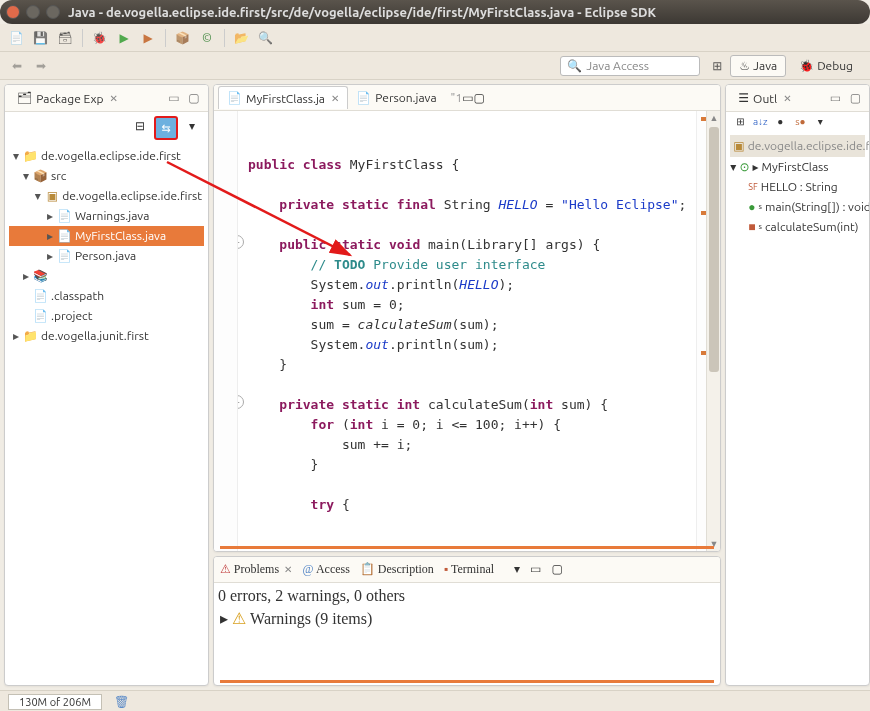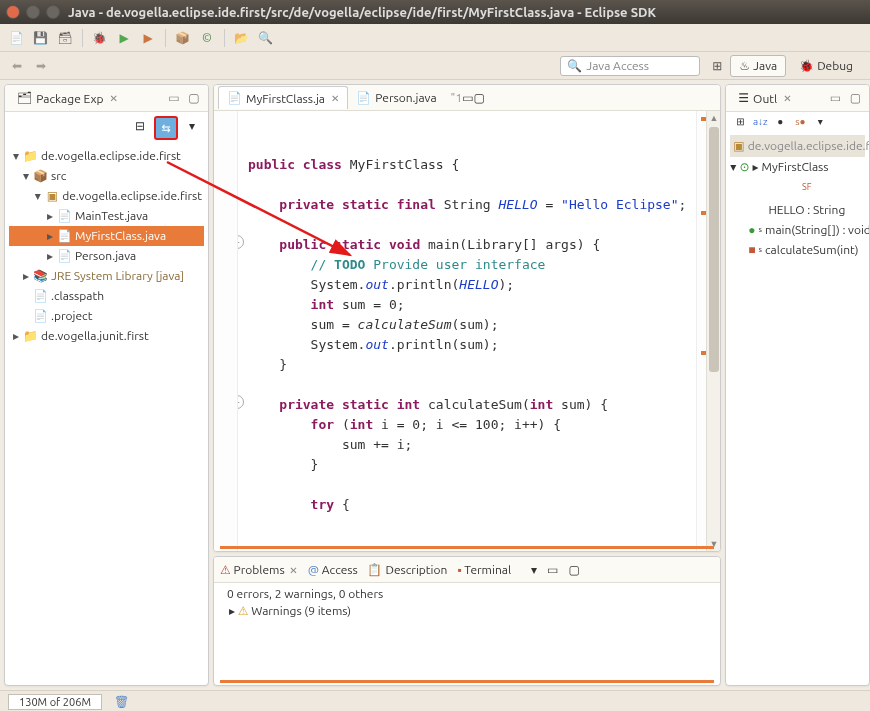--- a/index.html
+++ b/index.html
@@ -1,18 +1,18 @@
 <!DOCTYPE html>
 <html><head>
 <meta charset="utf-8">
 <style>
 * { box-sizing: border-box; margin: 0; padding: 0; }
 body { font-family: "Ubuntu", "Segoe UI", sans-serif; font-size: 12px; background: #f0ece4; width: 870px; height: 711px; overflow: hidden; color: #333; }
 
-.titlebar { background: linear-gradient(#5a544c, #3c3833); height: 24px; display: flex; align-items: center; padding: 0 6px; color: #ddd; }
+.titlebar { background: linear-gradient(#5a544c, #3c3833); height: 24px; display: flex; align-items: center; padding: 0 6px; color: #ddd; border-radius: 12px; }
 .titlebar-buttons { display: flex; gap: 6px; margin-right: 8px; }
 .tb-btn { width: 14px; height: 14px; border-radius: 50%; background: #6b6760; border: 1px solid #555; }
 .tb-btn.close { background: #e06a4a; }
 .title-text { font-weight: bold; font-size: 13px; }
 
 .toolbar { background: #eee8de; height: 28px; display: flex; align-items: center; padding: 2px 8px; gap: 6px; border-bottom: 1px solid #d8d2c6; }
 .tb-icon { width: 18px; height: 18px; display: inline-flex; align-items: center; justify-content: center; font-size: 12px; opacity: 0.8; }
 .tb-sep { width: 1px; height: 18px; background: #ccc; margin: 0 2px; }
 
 .toolbar2 { background: #eee8de; height: 28px; display: flex; align-items: center; padding: 2px 8px; border-bottom: 1px solid #d8d2c6; justify-content: space-between; }
@@ -63,21 +63,21 @@
 .highlight-line { background: #eef3fa; display: block; }
 .overview-ruler { width: 10px; background: #fdfdfd; border-left:1px solid #eee; position:relative;}
 .orm { position:absolute; right:0; width:5px; height:4px; background:#d87a3a;}
 
 .scrollbar-v { width: 14px; background: #f4f1ea; border-left: 1px solid #e0ddd5; display:flex; flex-direction:column; align-items:center; }
 .scrollbar-v .thumb { width: 10px; flex:0.6; background:#cbc5b9; border-radius:3px; margin:2px 0;}
 .scrollbar-v .arrow { font-size:9px; color:#888; padding:2px 0;}
 
 
 .problems-panel { height: 130px; }
-.problems-body { padding: 4px 13px; font-size: 12px; flex:1;}
+.problems-body { padding: 4px 4px; font-size: 16px; flex:1;}
 .problems-tabs { display:flex; gap:10px; padding: 4px 6px; border-bottom: 1px solid #e0ddd5; background: #fcfaf5; align-items:center; min-height:26px;}
 .p-desc-hdr { background:#f4f1ea; padding:2px 6px; border-top:1px solid #e0ddd5; border-bottom:1px solid #e0ddd5; margin-top:4px;}
 
 
 .right-col { width: 145px; display:flex; flex-direction:column; gap:4px; }
 .outline-panel { flex:1; }
 .outline-toolbar { display:flex; gap:4px; padding:4px 6px; flex-wrap:wrap; font-size:10px;}
 .outline-toolbar span { width:16px; text-align:center; }
 .outline-tree { padding: 4px; font-size:12px; line-height:20px; overflow:hidden;}
 .o-row { display:flex; align-items:center; gap:3px; white-space:nowrap;}
@@ -179,36 +179,35 @@
             <span>src</span>
           </div>
         <div class="tree-row indent-2">
             <span class="exp">▾</span>
             <span class="icon" style="color:#b88a3a">▣</span>
             <span>de.vogella.eclipse.ide.first</span>
           </div>
         <div class="tree-row indent-3">
             <span class="exp">▸</span>
             <span class="icon">📄</span>
-            <span>MainTest.java</span>
+            <span>Warnings.java</span>
           </div>
         <div class="tree-row indent-3 selected">
             <span class="exp">▸</span>
             <span class="icon">📄</span>
             <span>MyFirstClass.java</span>
           </div>
         <div class="tree-row indent-3">
             <span class="exp">▸</span>
             <span class="icon">📄</span>
             <span>Person.java</span>
           </div>
         <div class="tree-row indent-1">
             <span class="exp">▸</span>
             <span class="icon">📚</span>
-            <span class="lib"><span>JRE System Library [java]</span></span>
           </div>
         <div class="tree-row indent-1">
             <span class="exp"></span>
             <span class="icon">📄</span>
             <span>.classpath</span>
           </div>
         <div class="tree-row indent-1">
             <span class="exp"></span>
             <span class="icon">📄</span>
             <span>.project</span>
@@ -271,21 +270,21 @@
         <div class="scrollbar-v">
           <span class="arrow">▲</span>
           <div class="thumb"></div>
           <div style="flex:0.4"></div>
           <span class="arrow">▼</span>
         </div>
         <div class="orange-under"></div>
       </div>
     </div>
 
-    <div class="panel problems-panel" style="position:relative;">
+    <div class="panel problems-panel" style="position:relative;font-family:Liberation Serif, serif;">
       <div class="problems-tabs">
         <div class="tab active">
           <span style="color:#c03a3a">⚠</span>
           <span>Problems</span>
           <span class="tab-close">✕</span>
         </div>
         <div class="tab inactive"><span style="color:#5a8ac8">@</span> <span>Access</span></div>
         <div class="tab inactive"><span>📋</span> <span>Description</span></div>
         <div class="tab inactive"><span style="color:#c05a3a">▪</span> <span>Terminal</span></div>
         <div class="spacer"></div>
@@ -327,21 +326,21 @@
         <div class="o-row" style="background:#e9e4da;padding:1px 3px;">
           <span style="color:#b88a3a">▣</span>
           <span style="color:#888">de.vogella.eclipse.ide.first</span>
         </div>
         <div class="o-row">
           <span>▾</span>
             <span style="color:#3a9a3a">⊙</span>
           <span>▸</span>
             <span>MyFirstClass</span>
         </div>
-        <div class="o-row indent-1" style="padding-left:18px;flex-direction:column;">
+        <div class="o-row indent-1" style="padding-left:18px;">
           <span style="color:#c05a3a;font-size:9px">SF</span>
           <span>HELLO : String</span>
         </div>
         <div class="o-row indent-1" style="padding-left:18px;">
           <span style="color:#3a9a3a">●</span>
             <sup style="font-size:8px">s</sup>
           <span>main(String[]) : void</span>
         </div>
         <div class="o-row indent-1" style="padding-left:18px;">
           <span style="color:#c05a3a">■</span>

